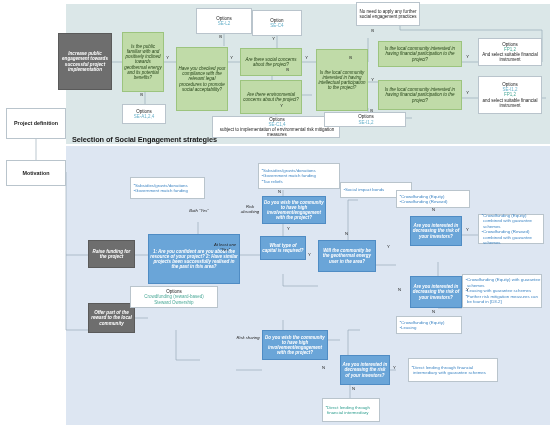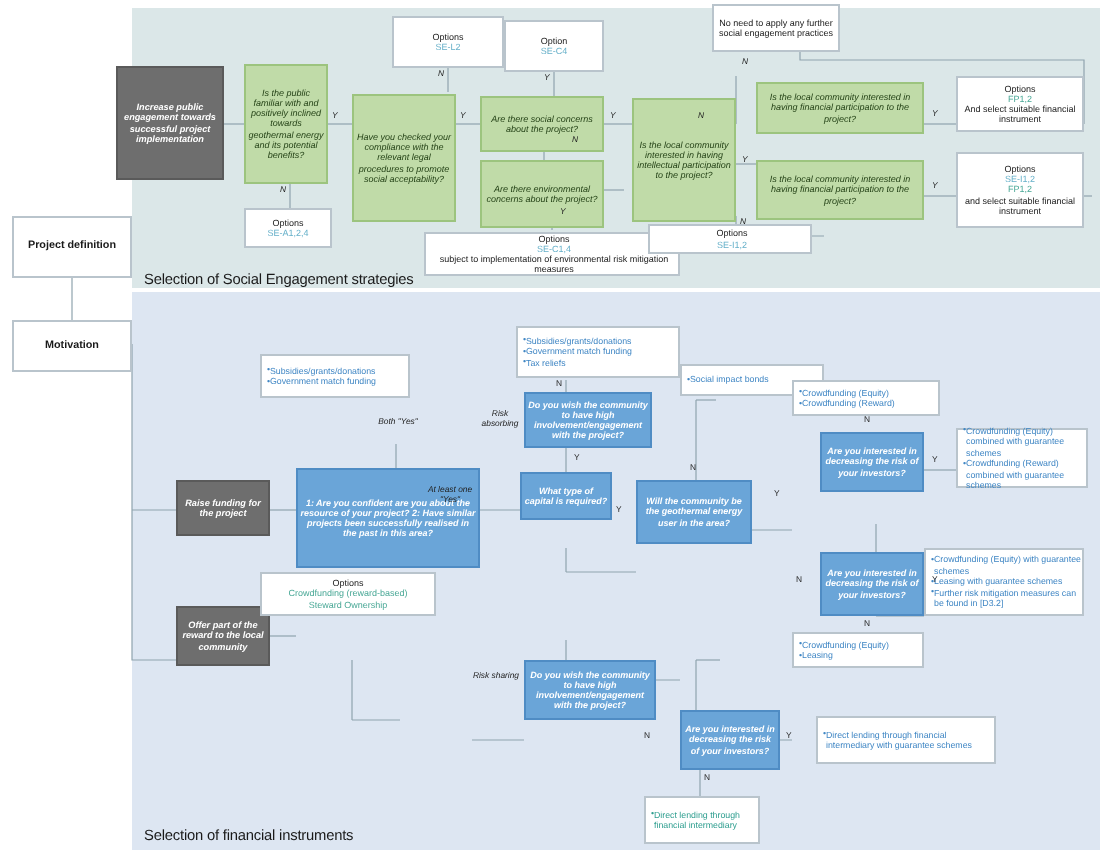--- a/index.html
+++ b/index.html
@@ -5,21 +5,21 @@
   html,body{margin:0;padding:0;background:#ffffff;}
   body{width:550px;height:429px;position:relative;overflow:hidden;
        font-family:"Liberation Sans", sans-serif;}
   #canvas{position:absolute;left:0;top:0;width:550px;height:429px;}
 
   
   .panel{position:absolute;}
   #panel-social{left:66px;top:4px;width:484px;height:140px;background:#dbe7e8;}
   #panel-finance{left:66px;top:146px;width:484px;height:279px;background:#dde6f2;}
 
-  .panel-title{position:absolute;font-weight:normal;font-size:7.4px;color:#1a1a1a;
+  .panel-title{position:absolute;font-weight:bold;font-size:7.4px;color:#1a1a1a;
                letter-spacing:-0.1px;}
   #title-social{left:72px;top:135px;}
   #title-finance{left:72px;top:413px;}
 
   
   .node{position:absolute;box-sizing:border-box;display:flex;align-items:center;
         justify-content:center;text-align:center;line-height:1.12;}
   .node span{display:block;width:100%;padding:0 1px;}
 
   .grey{background:#6e6e6e;border:0.8px solid #5a5a5a;color:#ffffff;
@@ -119,21 +119,20 @@
   </svg>
 
   <div class="node white" style="left:6px;top:108px;width:60px;height:31px;font-weight:bold;font-size:5.4px;">
     <span>Project definition</span>
   </div>
   <div class="node white" style="left:6px;top:160px;width:60px;height:26px;font-weight:bold;font-size:5.4px;">
     <span>Motivation</span>
   </div>
 
   <div class="panel-title" id="title-social">Selection of Social Engagement strategies</div>
-  <div class="panel-title" id="title-finance">Selection of financial instruments</div>
 
   <div class="node grey" style="left:58px;top:33px;width:54px;height:57px;">
     <span>Increase public engagement towards successful project implementation</span>
   </div>
 
   <div class="node green" style="left:122px;top:32px;width:42px;height:60px;">
     <span>Is the public familiar with and positively inclined towards geothermal energy and its potential benefits?</span>
   </div>
 
   <div class="node white" style="left:122px;top:104px;width:44px;height:20px;flex-direction:column;">

